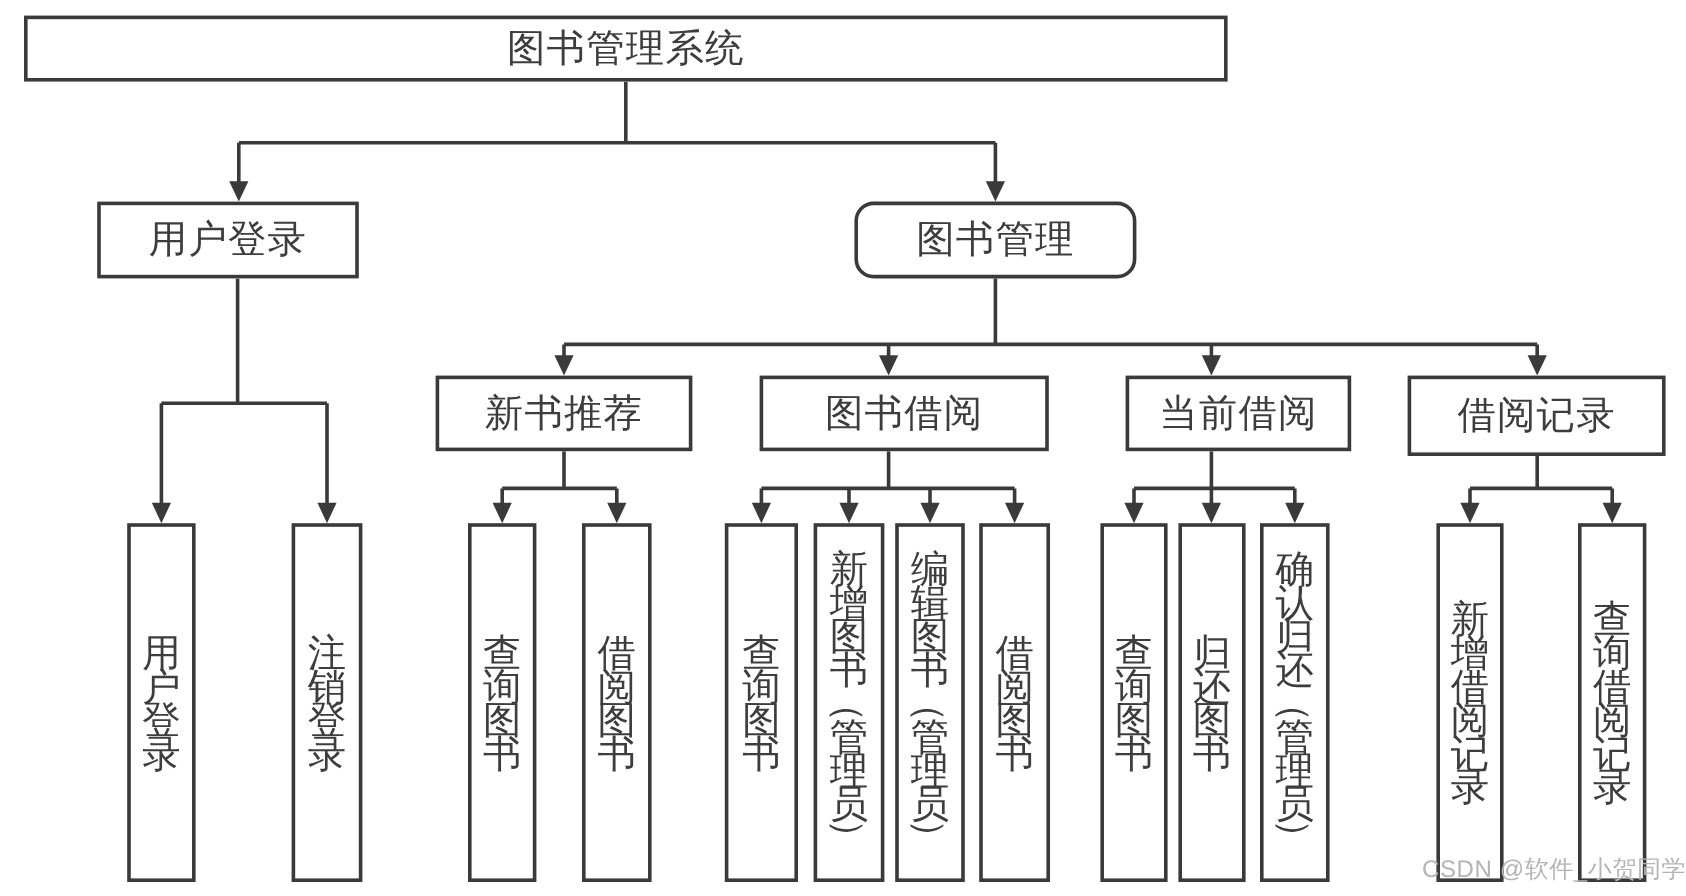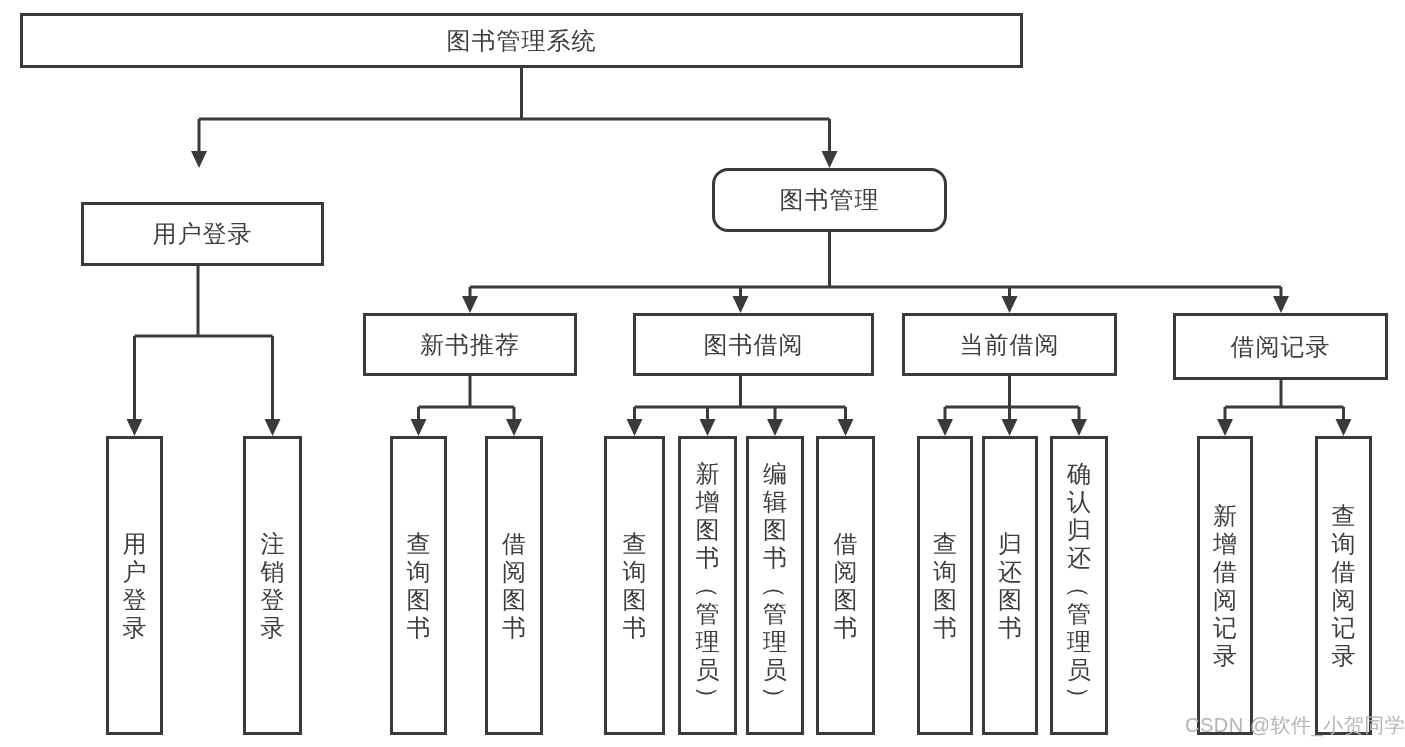--- a/index.html
+++ b/index.html
@@ -11,21 +11,21 @@
   .canvas{
     position:relative;width:1405px;height:747px;background:#ffffff;overflow:hidden;
     font-family:"Liberation Sans","DejaVu Sans",sans-serif;color:var(--text);
   }
   svg.wires{position:absolute;left:0;top:0;width:1405px;height:747px;}
   svg.wires path{stroke:var(--line);stroke-width:3;fill:none;}
   svg.wires polygon{fill:var(--line);stroke:none;}
   .node{
     position:absolute;box-sizing:border-box;border:3px solid var(--line);
     background:#ffffff;display:flex;align-items:center;justify-content:center;
-    font-size:24px;letter-spacing:1px;
+    font-size:32px;letter-spacing:1px;
   }
   .vnode{flex-direction:column;letter-spacing:0;padding:2px 0;}
   .vchar{display:block;line-height:28px;height:28px;text-align:center;}
   .rot{transform:rotate(90deg);}
   .watermark{
     position:absolute;left:1185px;top:713px;width:236px;
     font-size:20px;line-height:24px;color:var(--wm);
     white-space:nowrap;letter-spacing:0.5px;
   }
 </style>
@@ -65,26 +65,26 @@
     <polygon points="1001.5,419 1017.5,419 1009.5,436"></polygon>
     <polygon points="1071,419 1087,419 1079,436"></polygon>
 
     <path d="M1281 376 V407 M1225 407 H1343.5 M1225 407 V420 M1343.5 407 V420"></path>
     <polygon points="1217,419 1233,419 1225,436"></polygon>
     <polygon points="1335.5,419 1351.5,419 1343.5,436"></polygon>
   </svg>
 
   <div class="node" style="left:20px;top:13px;width:1003px;height:55px;">图书管理系统</div>
 
-  <div class="node" style="left:81px;top:168px;width:243px;height:64px;margin-top:34px;">用户登录</div>
+  <div class="node" style="left:81px;top:168px;width:218px;height:64px;">用户登录</div>
   <div class="node" style="left:712px;top:168px;width:235px;height:64px;border-radius:16px;">图书管理</div>
 
   <div class="node" style="left:363px;top:313px;width:214px;height:63px;">新书推荐</div>
   <div class="node" style="left:633px;top:313px;width:241px;height:63px;">图书借阅</div>
-  <div class="node" style="left:902px;top:313px;width:215px;height:63px;">当前借阅</div>
+  <div class="node" style="left:938px;top:313px;width:188px;height:63px;">当前借阅</div>
   <div class="node" style="left:1173px;top:313px;width:215px;height:67px;">借阅记录</div>
 
   <div class="node vnode" style="left:106px;top:436px;width:57px;height:299px;">
       <span class="vchar">用</span>
       <span class="vchar">户</span>
       <span class="vchar">登</span>
       <span class="vchar">录</span>
     </div>
   <div class="node vnode" style="left:243px;top:436px;width:59px;height:299px;">
       <span class="vchar">注</span>

